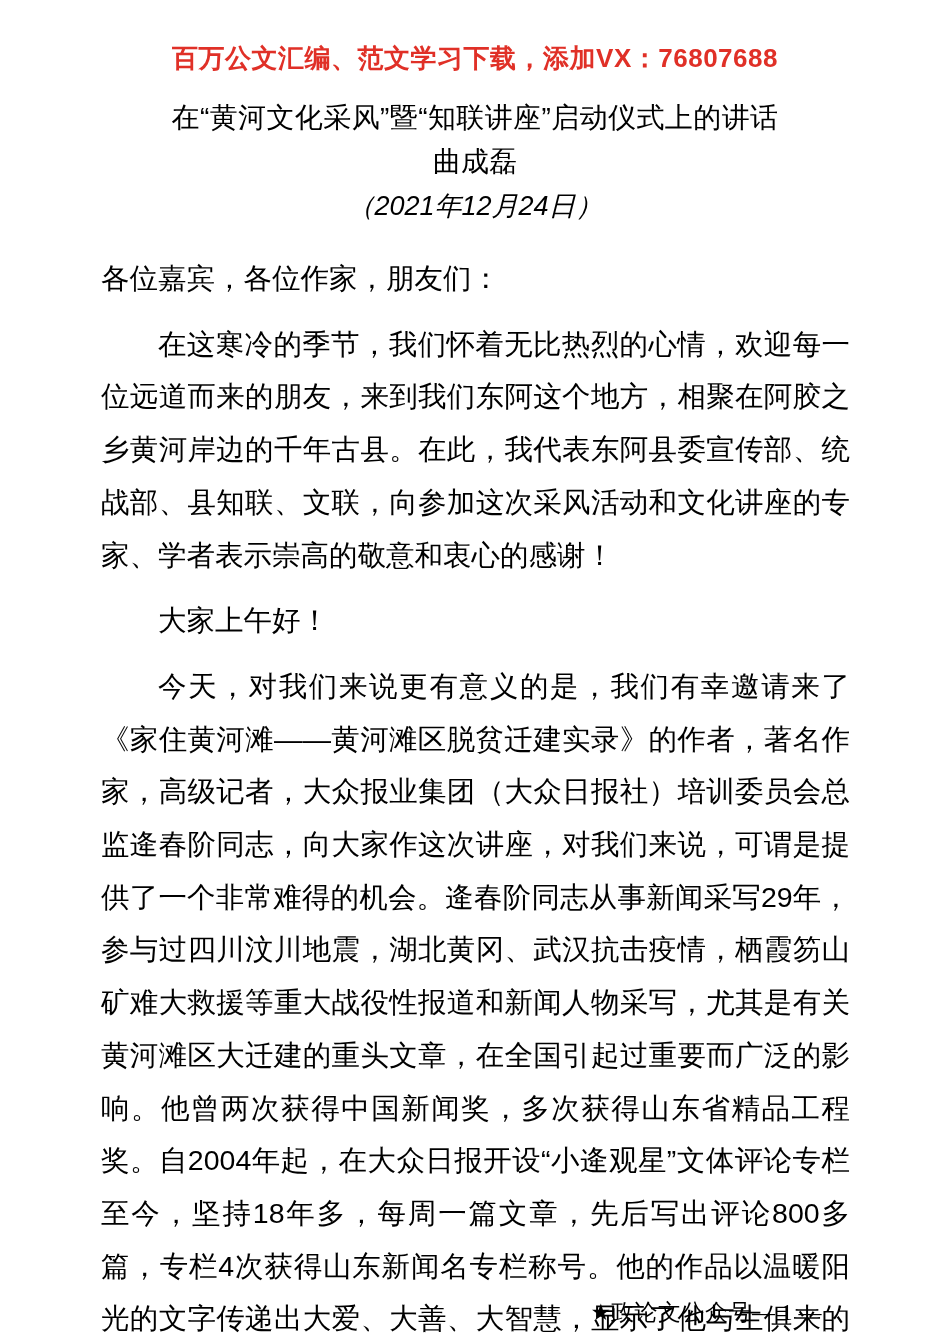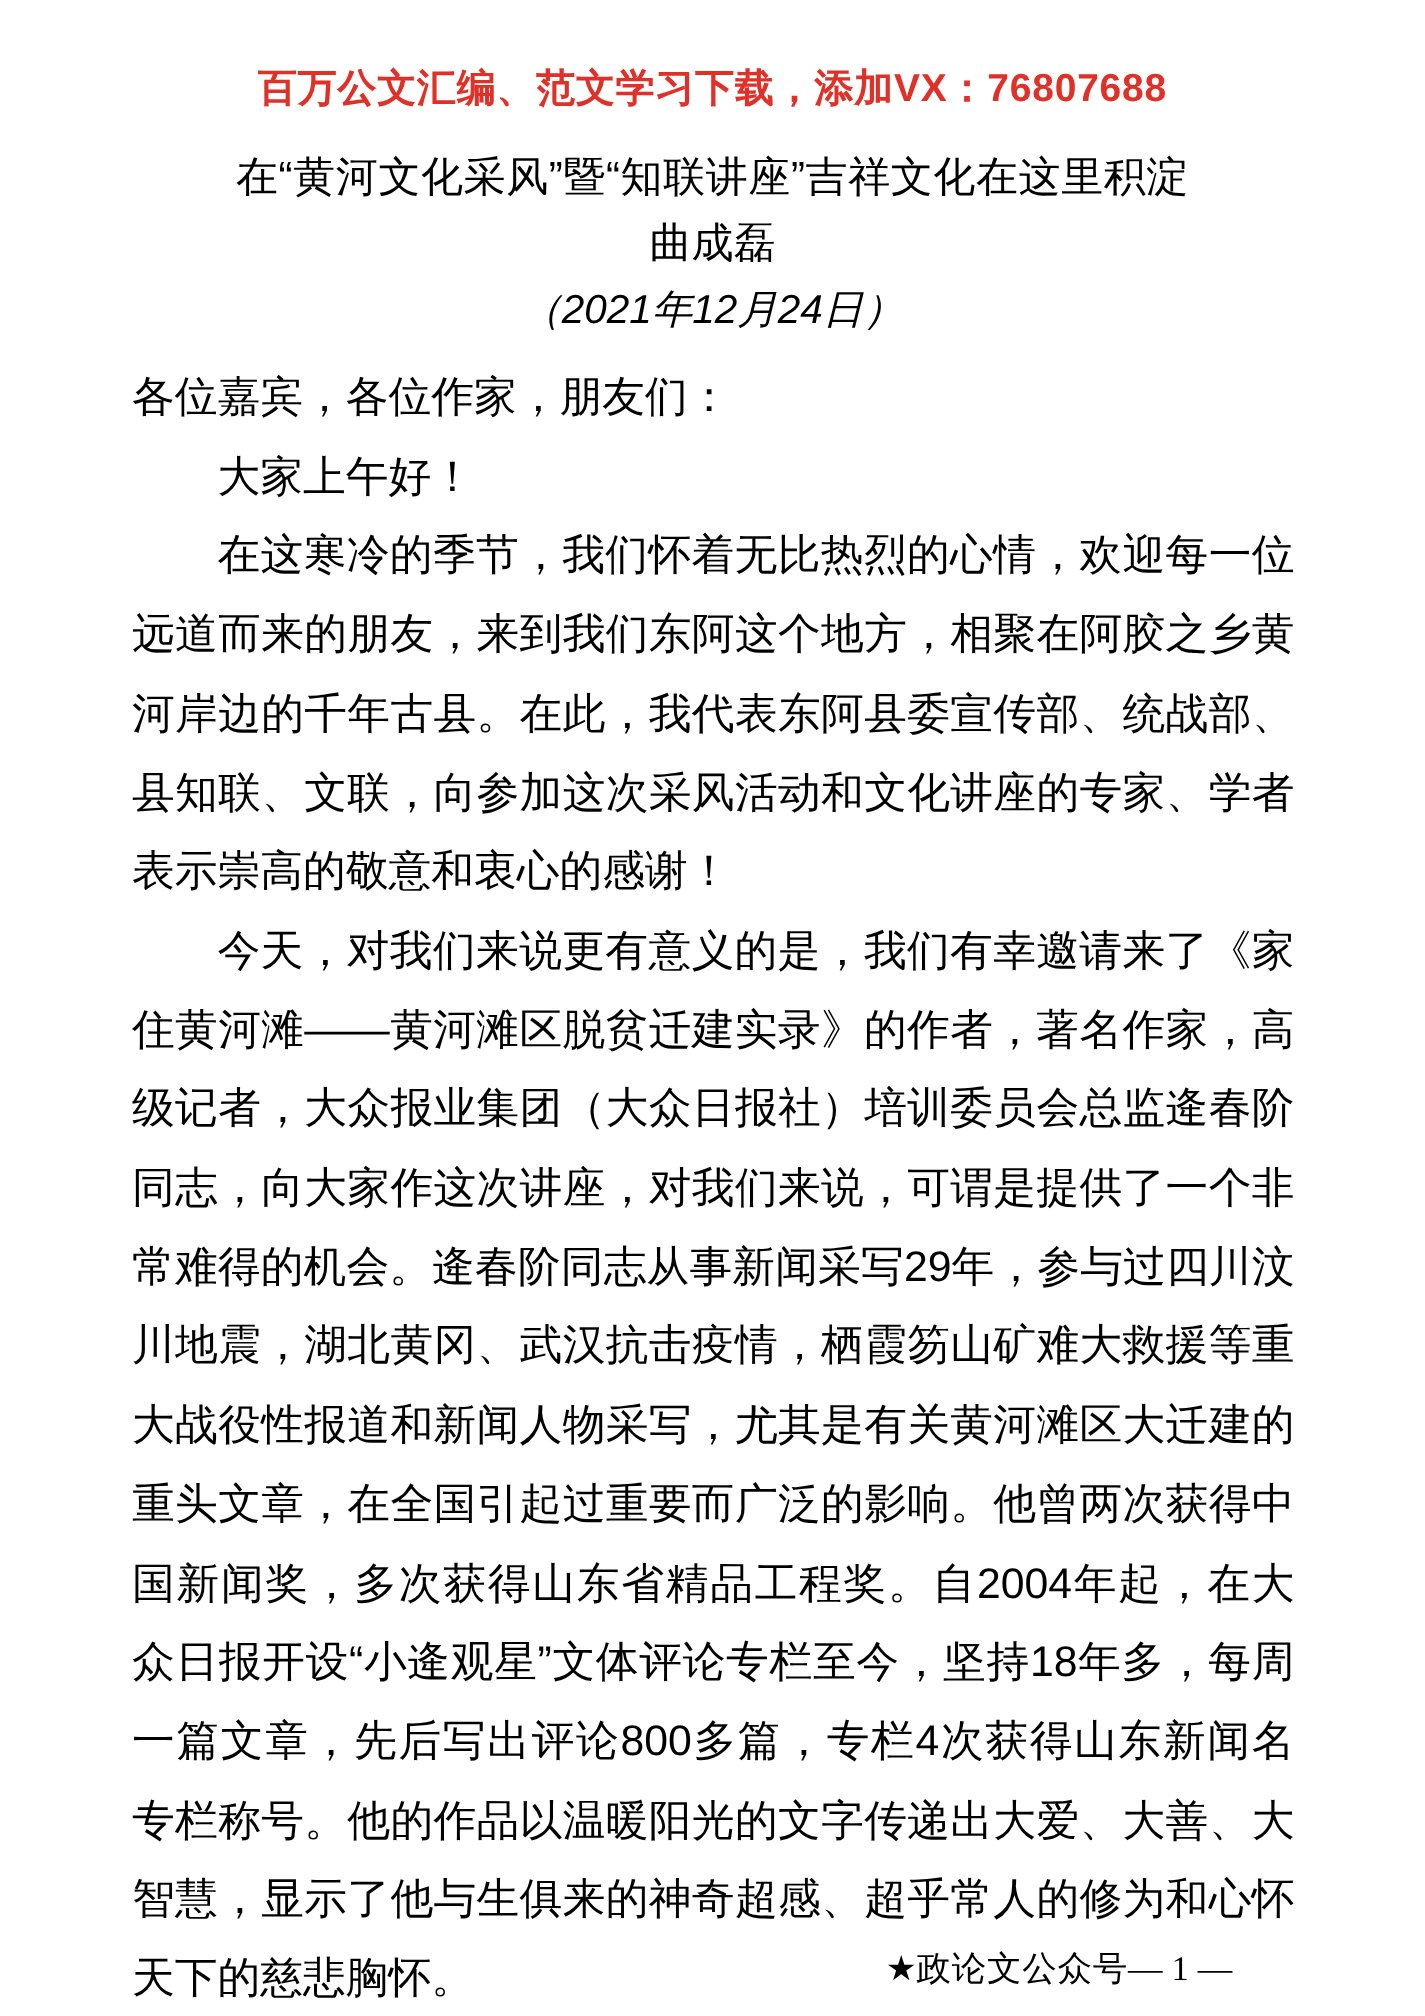--- a/index.html
+++ b/index.html
@@ -73,21 +73,21 @@
     top: 239px;
     left: 88px;
     width: 775px;
     font-size: 28.5px;
     line-height: 52.7px;
     text-align: justify;
     text-justify: inter-ideograph;
     letter-spacing: 0;
   }
   .body-text p {
-    margin: 0;
+    margin: 13px;
     padding: 0;
     text-align: justify;
     text-justify: inter-ideograph;
   }
   .p-indent {
     text-indent: 2em;
   }
   .p-flush {
     text-indent: 0;
   }
@@ -113,29 +113,29 @@
   .footer-page { padding: 0 6px; }
 </style>
 </head>
 <body>
 
 <div class="page">
 
   <div class="promo-header">百万公文汇编、范文学习下载，添加VX：76807688</div>
 
   <div class="title-block">
-    <div class="doc-title">在“黄河文化采风”暨“知联讲座”吉祥文化在这里积淀</div>
+    <div class="doc-title">在“黄河文化采风”暨“知联讲座”启动仪式上的讲话</div>
     <div class="doc-author">曲成磊</div>
     <div class="doc-date">（2021年12月24日）</div>
   </div>
 
   <div class="body-text">
     <p class="p-flush">各位嘉宾，各位作家，朋友们：</p>
+    <p class="p-indent">在这寒冷的季节，我们怀着无比热烈的心情，欢迎每一位远道而来的朋友，来到我们东阿这个地方，相聚在阿胶之乡黄河岸边的千年古县。在此，我代表东阿县委宣传部、统战部、县知联、文联，向参加这次采风活动和文化讲座的专家、学者表示崇高的敬意和衷心的感谢！</p>
     <p class="p-indent">大家上午好！</p>
-    <p class="p-indent">在这寒冷的季节，我们怀着无比热烈的心情，欢迎每一位远道而来的朋友，来到我们东阿这个地方，相聚在阿胶之乡黄河岸边的千年古县。在此，我代表东阿县委宣传部、统战部、县知联、文联，向参加这次采风活动和文化讲座的专家、学者表示崇高的敬意和衷心的感谢！</p>
     <p class="p-indent">今天，对我们来说更有意义的是，我们有幸邀请来了《家住黄河滩——黄河滩区脱贫迁建实录》的作者，著名作家，高级记者，大众报业集团（大众日报社）培训委员会总监逄春阶同志，向大家作这次讲座，对我们来说，可谓是提供了一个非常难得的机会。逄春阶同志从事新闻采写29年，参与过四川汶川地震，湖北黄冈、武汉抗击疫情，栖霞笏山矿难大救援等重大战役性报道和新闻人物采写，尤其是有关黄河滩区大迁建的重头文章，在全国引起过重要而广泛的影响。他曾两次获得中国新闻奖，多次获得山东省精品工程奖。自2004年起，在大众日报开设“小逄观星”文体评论专栏至今，坚持18年多，每周一篇文章，先后写出评论800多篇，专栏4次获得山东新闻名专栏称号。他的作品以温暖阳光的文字传递出大爱、大善、大智慧，显示了他与生俱来的神奇超感、超乎常人的修为和心怀天下的慈悲胸怀。</p>
 
   </div>
 
   <div class="footer">
     <span class="footer-inner"><span>★</span><span class="footer-brand">政论文公众号</span><span>—</span><span class="footer-page">1</span><span>—</span></span>
   </div>
 
 </div>
 

